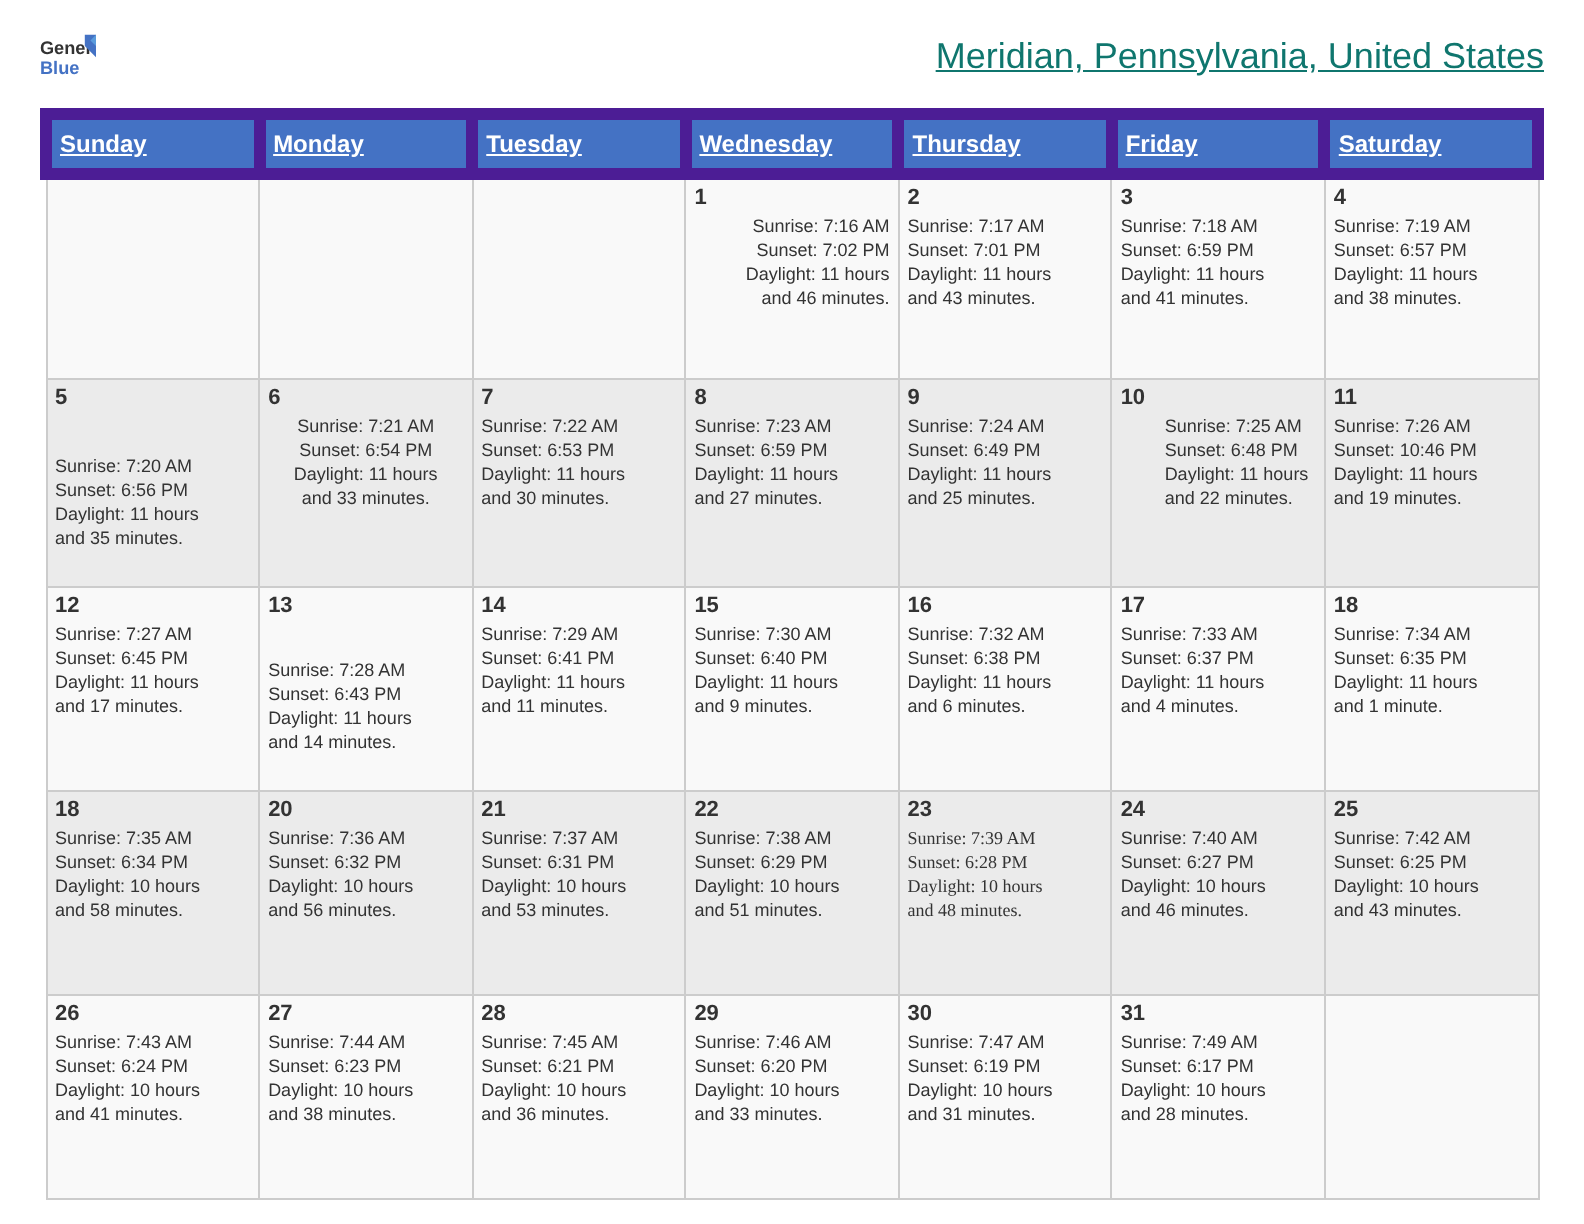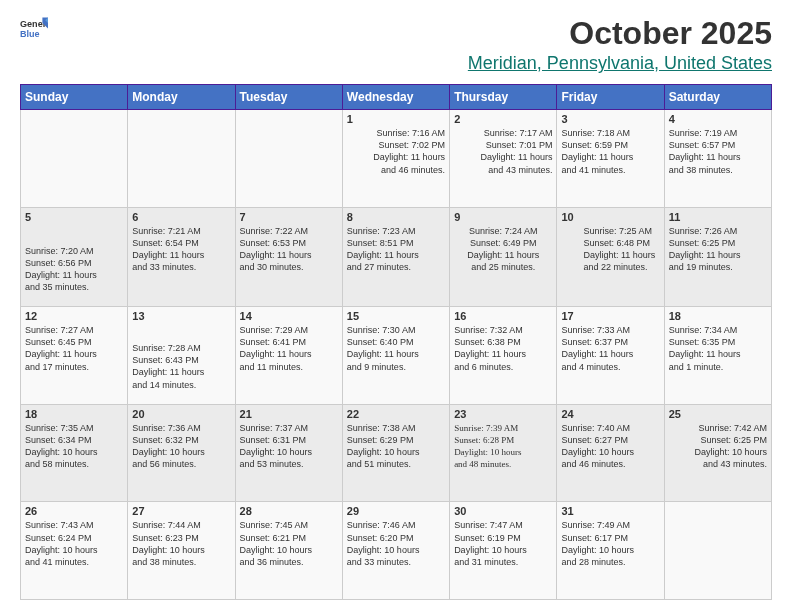--- a/index.html
+++ b/index.html
@@ -53,22 +53,23 @@
       border-collapse: collapse;
       width: 100%;
       table-layout: fixed;
     }
     .calendar thead tr th {
       background-color: #4472c4;
       color: #fff;
       font-size: 12px;
       font-weight: bold;
       padding: 5px 4px;
-      border: 1px solid #4c1d95;
+      border: 6px solid #4c1d95;
       text-align: left;
+      text-decoration: underline;
     }
     .calendar tbody tr td {
       border: 1px solid #ccc;
       vertical-align: top;
       padding: 3px 4px;
       font-size: 9.5px;
       color: #333;
       height: 88px;
       background: #fff;
     }
@@ -107,21 +108,20 @@
   <div class="header">
     <div class="logo">
       <svg class="logo-icon" viewBox="0 0 40 40" xmlns="http://www.w3.org/2000/svg">
         <text x="0" y="16" font-size="13" font-weight="bold" fill="#333" font-family="Arial">General</text>
         <text x="0" y="30" font-size="13" font-weight="bold" fill="#4472c4" font-family="Arial">Blue</text>
         <polygon points="32,2 40,2 40,18 32,10" fill="#4472c4"></polygon>
         <polygon points="36,6 40,2 40,10" fill="#5a9bdc"></polygon>
       </svg>
     </div>
     <div class="title-block">
-      <div class="main-title">October 2025</div>
       <div class="subtitle">Meridian, Pennsylvania, United States</div>
     </div>
   </div>
 
   <table class="calendar">
     <thead>
       <tr>
       <th>Sunday</th>
           <th>Monday</th>
           <th>Tuesday</th>
@@ -138,21 +138,21 @@
           <td class="empty-cell"></td>
           <td>
             <span class="day-number">1</span>
             <div class="day-info" style="white-space: pre-line; text-align: right;">Sunrise: 7:16 AM
 Sunset: 7:02 PM
 Daylight: 11 hours
 and 46 minutes.</div>
           </td>
           <td>
             <span class="day-number">2</span>
-            <div class="day-info" style="white-space: pre-line; text-align: right;">Sunrise: 7:17 AM
+            <div class="day-info" style="white-space: pre-line;">Sunrise: 7:17 AM
 Sunset: 7:01 PM
 Daylight: 11 hours
 and 43 minutes.</div>
           </td>
           <td>
             <span class="day-number">3</span>
             <div class="day-info" style="white-space: pre-line;">Sunrise: 7:18 AM
 Sunset: 6:59 PM
 Daylight: 11 hours
 and 41 minutes.</div>
@@ -168,57 +168,57 @@
         <tr>
           <td>
             <span class="day-number">5</span>
             <div class="day-info" style="white-space: pre-line; margin-top: 22px;">Sunrise: 7:20 AM
 Sunset: 6:56 PM
 Daylight: 11 hours
 and 35 minutes.</div>
           </td>
           <td>
             <span class="day-number">6</span>
-            <div class="day-info" style="white-space: pre-line;">Sunrise: 7:21 AM
+            <div class="day-info" style="white-space: pre-line; text-align: center;">Sunrise: 7:21 AM
 Sunset: 6:54 PM
 Daylight: 11 hours
 and 33 minutes.</div>
           </td>
           <td>
             <span class="day-number">7</span>
             <div class="day-info" style="white-space: pre-line;">Sunrise: 7:22 AM
 Sunset: 6:53 PM
 Daylight: 11 hours
 and 30 minutes.</div>
           </td>
           <td>
             <span class="day-number">8</span>
             <div class="day-info" style="white-space: pre-line;">Sunrise: 7:23 AM
-Sunset: 8:51 PM
+Sunset: 6:59 PM
 Daylight: 11 hours
 and 27 minutes.</div>
           </td>
           <td>
             <span class="day-number">9</span>
-            <div class="day-info" style="white-space: pre-line; text-align: center;">Sunrise: 7:24 AM
+            <div class="day-info" style="white-space: pre-line;">Sunrise: 7:24 AM
 Sunset: 6:49 PM
 Daylight: 11 hours
 and 25 minutes.</div>
           </td>
           <td>
             <span class="day-number">10</span>
             <div class="day-info" style="white-space: pre-line; margin-left: 22px;">Sunrise: 7:25 AM
 Sunset: 6:48 PM
 Daylight: 11 hours
 and 22 minutes.</div>
           </td>
           <td>
             <span class="day-number">11</span>
             <div class="day-info" style="white-space: pre-line;">Sunrise: 7:26 AM
-Sunset: 6:25 PM
+Sunset: 10:46 PM
 Daylight: 11 hours
 and 19 minutes.</div>
           </td>
         </tr>
         <tr>
           <td>
             <span class="day-number">12</span>
             <div class="day-info" style="white-space: pre-line;">Sunrise: 7:27 AM
 Sunset: 6:45 PM
 Daylight: 11 hours
@@ -305,21 +305,21 @@
           </td>
           <td>
             <span class="day-number">24</span>
             <div class="day-info" style="white-space: pre-line;">Sunrise: 7:40 AM
 Sunset: 6:27 PM
 Daylight: 10 hours
 and 46 minutes.</div>
           </td>
           <td>
             <span class="day-number">25</span>
-            <div class="day-info" style="white-space: pre-line; text-align: right;">Sunrise: 7:42 AM
+            <div class="day-info" style="white-space: pre-line;">Sunrise: 7:42 AM
 Sunset: 6:25 PM
 Daylight: 10 hours
 and 43 minutes.</div>
           </td>
         </tr>
         <tr>
           <td>
             <span class="day-number">26</span>
             <div class="day-info" style="white-space: pre-line;">Sunrise: 7:43 AM
 Sunset: 6:24 PM

